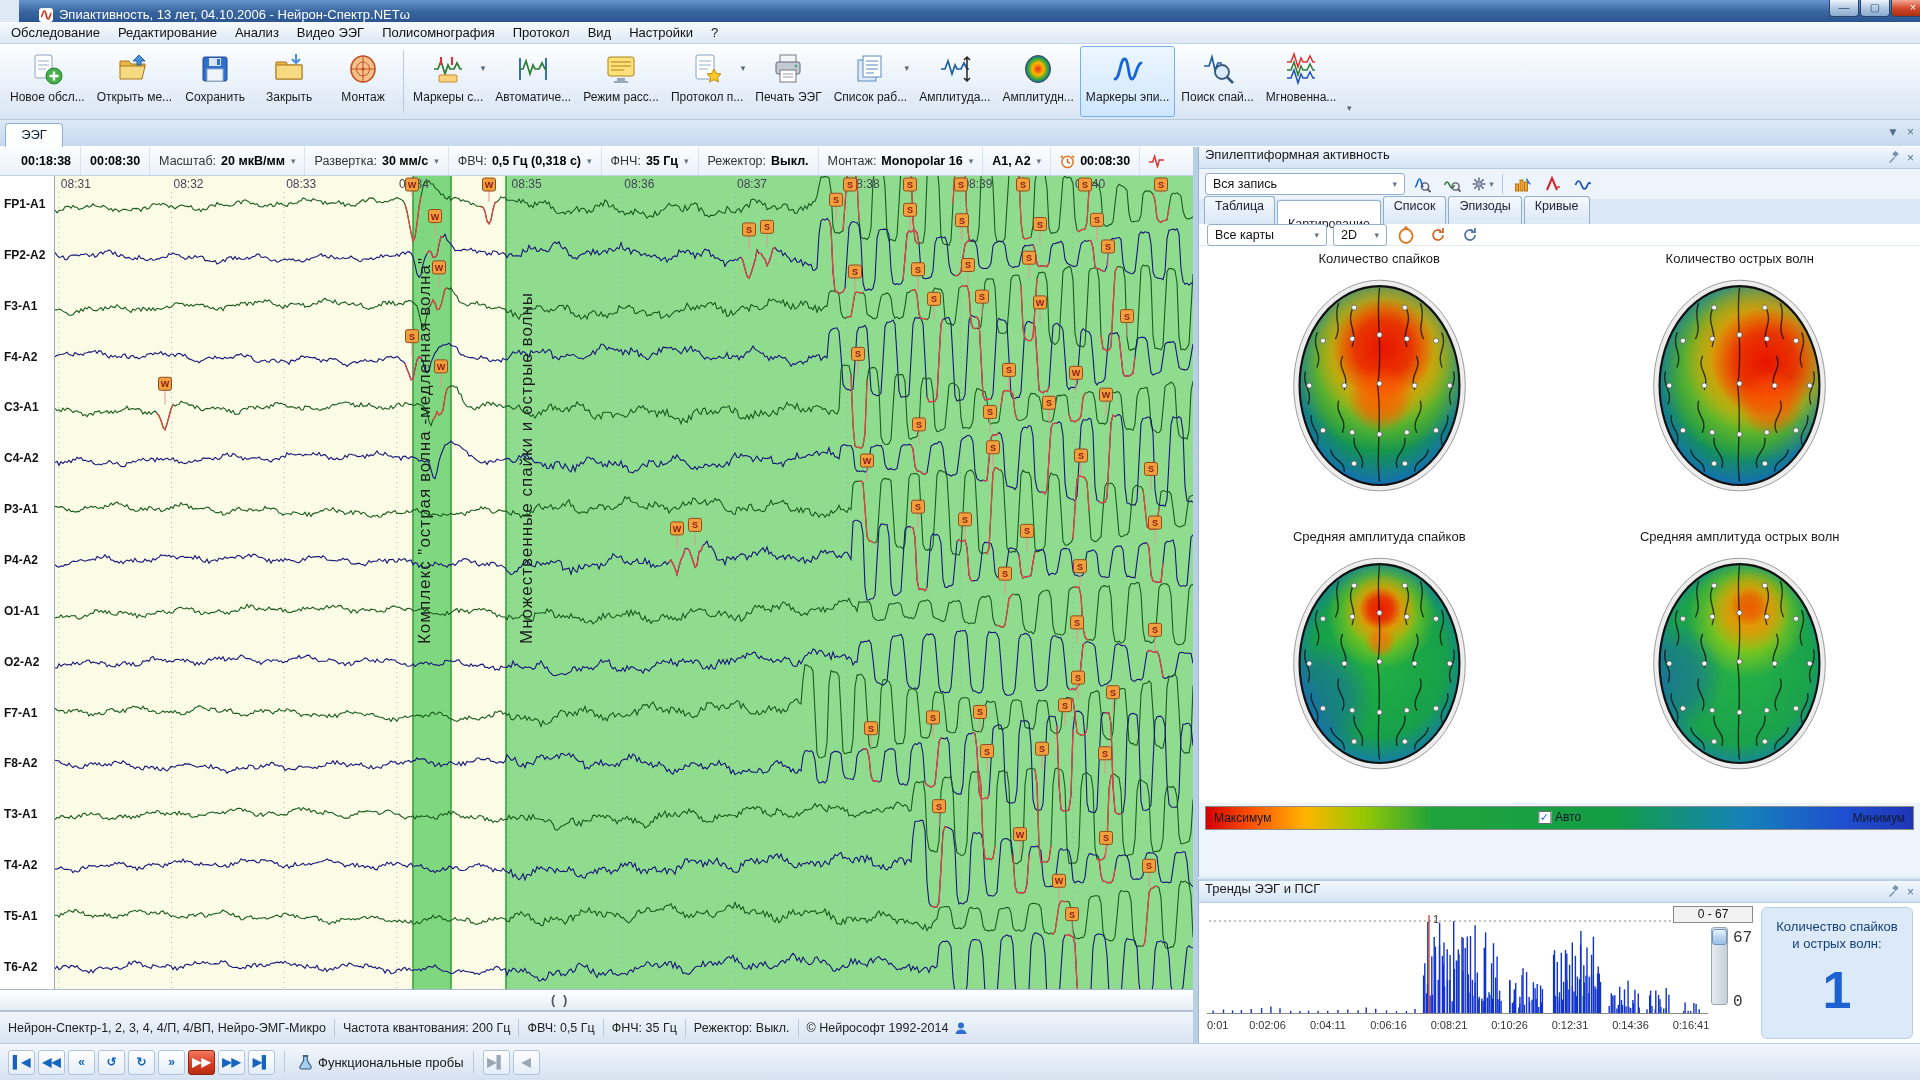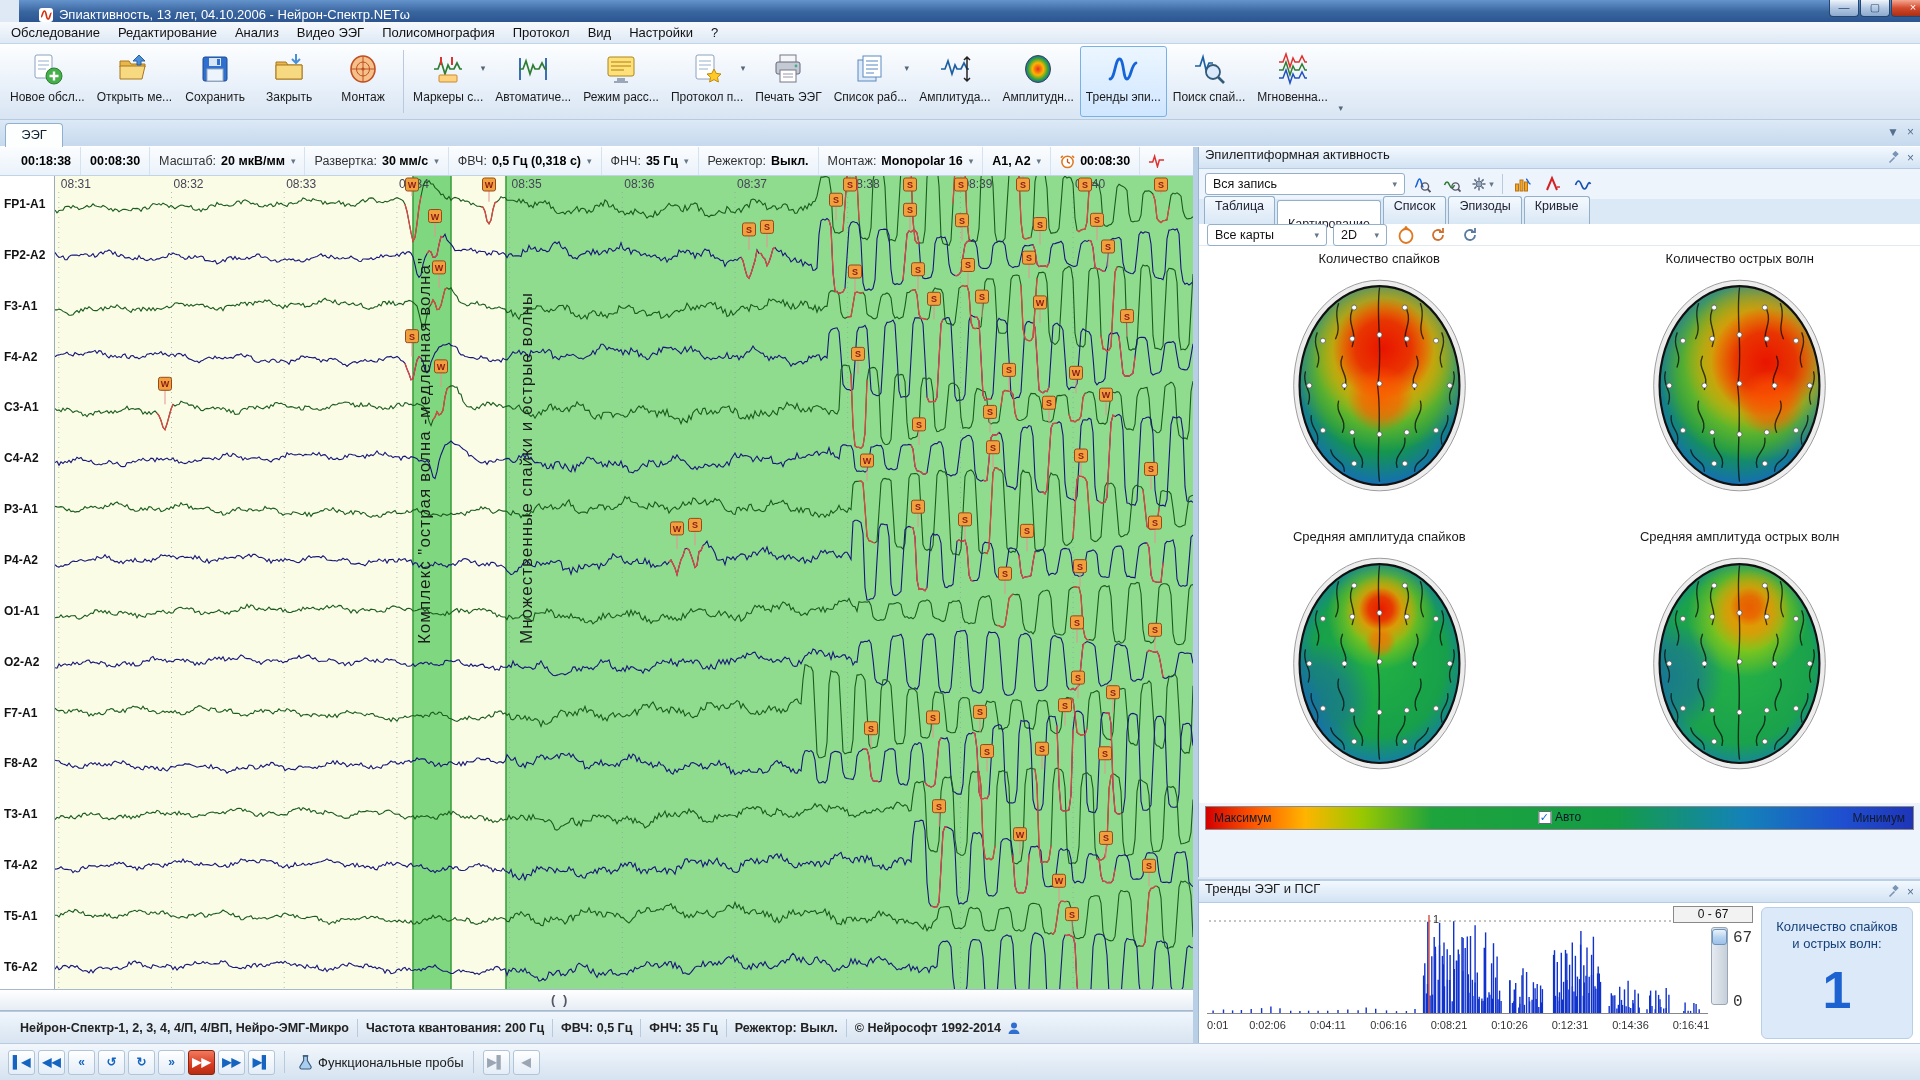--- a/index.html
+++ b/index.html
@@ -40,21 +40,21 @@
   
   #eeg-wrap{position:absolute;top:176px;left:0;width:1193px;height:813px;background:#fbfce6;}
   #chcol{position:absolute;left:0;top:0;width:55px;height:813px;background:#fff;border-right:1px solid #9ab;z-index:3;}
   .chlabel{position:absolute;left:4px;font-size:12px;font-weight:600;color:#111;}
   #eeg-area{position:absolute;left:55px;top:0;width:1138px;height:813px;}
   .annot{position:absolute;writing-mode:vertical-rl;transform:rotate(180deg);font-size:17px;color:#1c1c1c;white-space:nowrap;letter-spacing:1px;z-index:2;}
   #minirow{position:absolute;top:989px;left:0;width:1193px;height:22px;background:linear-gradient(#ffffff,#e6edf5);border-top:1px solid #a9b9cc;border-bottom:1px solid #a9b9cc;font-size:13px;color:#556;}
   #selmark{position:absolute;left:551px;top:2px;font-weight:bold;letter-spacing:2px;}
 
   
-  #statusbar{position:absolute;top:1011px;left:0;width:1193px;height:32px;background:linear-gradient(#f0f6fc,#d8e4f1);border-top:1px solid #b9cade;display:flex;align-items:center;font-size:12.5px;color:#222;padding-left:20px;font-weight:bold;}
+  #statusbar{position:absolute;top:1011px;left:0;width:1193px;height:32px;background:linear-gradient(#f0f6fc,#d8e4f1);border-top:1px solid #b9cade;display:flex;align-items:center;font-size:12.5px;color:#222;padding-left:8px;}
   .ssep{width:1px;height:18px;background:#b9cade;margin:0 8px;}
   .sitem{white-space:nowrap;}
 
   
   #playbar{position:absolute;top:1043px;left:0;width:1920px;height:37px;background:linear-gradient(#f2f7fc,#d5e2f0);border-top:1px solid #b9cade;display:flex;align-items:center;padding-left:8px;gap:3px;}
   .pbtn{width:27px;height:25px;border:1px solid #b0c4da;border-radius:3px;background:linear-gradient(#ffffff,#e4edf7);color:#1565c0;font-size:12px;font-weight:bold;display:flex;align-items:center;justify-content:center;}
   .pbtn.red{background:linear-gradient(#f07a5f,#d93a20 60%,#b62c12);border-color:#8c2510;color:#fff;}
   .pbtn.gray{color:#9aa6b4;}
   .psep{width:1px;height:22px;background:#b9cade;margin:0 6px;}
   .plabel{font-size:13px;color:#1a1a1a;margin-left:4px;display:flex;align-items:center;gap:5px;}
@@ -270,21 +270,21 @@
           </svg>
         </div>
         <span class="tlabel">Амплитудн...</span>
       </div>
       <div class="tbtn active">
         <div class="ico">
           <svg width="34" height="34" viewBox="0 0 34 34">
             <path d="M4 27 C9 27 9 7 13.5 7 C18 7 17 27 21 27 C25 27 25 13 30 11" fill="none" stroke="#1565d8" stroke-width="2.8" stroke-linecap="round"></path>
           </svg>
         </div>
-        <span class="tlabel">Тренды эпи...</span>
+        <span class="tlabel">Маркеры эпи...</span>
       </div>
       <div class="tbtn">
         <div class="ico">
           <svg width="34" height="34" viewBox="0 0 34 34">
             <path d="M3 14h5l3-9 3 13 3-7h4" fill="none" stroke="#1d5fa0" stroke-width="1.7"></path>
             <circle cx="21" cy="20" r="7" fill="rgba(190,220,250,.45)" stroke="#345a7a" stroke-width="1.8"></circle>
             <path d="M26 25l6 6" stroke="#345a7a" stroke-width="2.6"></path>
           </svg>
         </div>
         <span class="tlabel">Поиск спай...</span>

